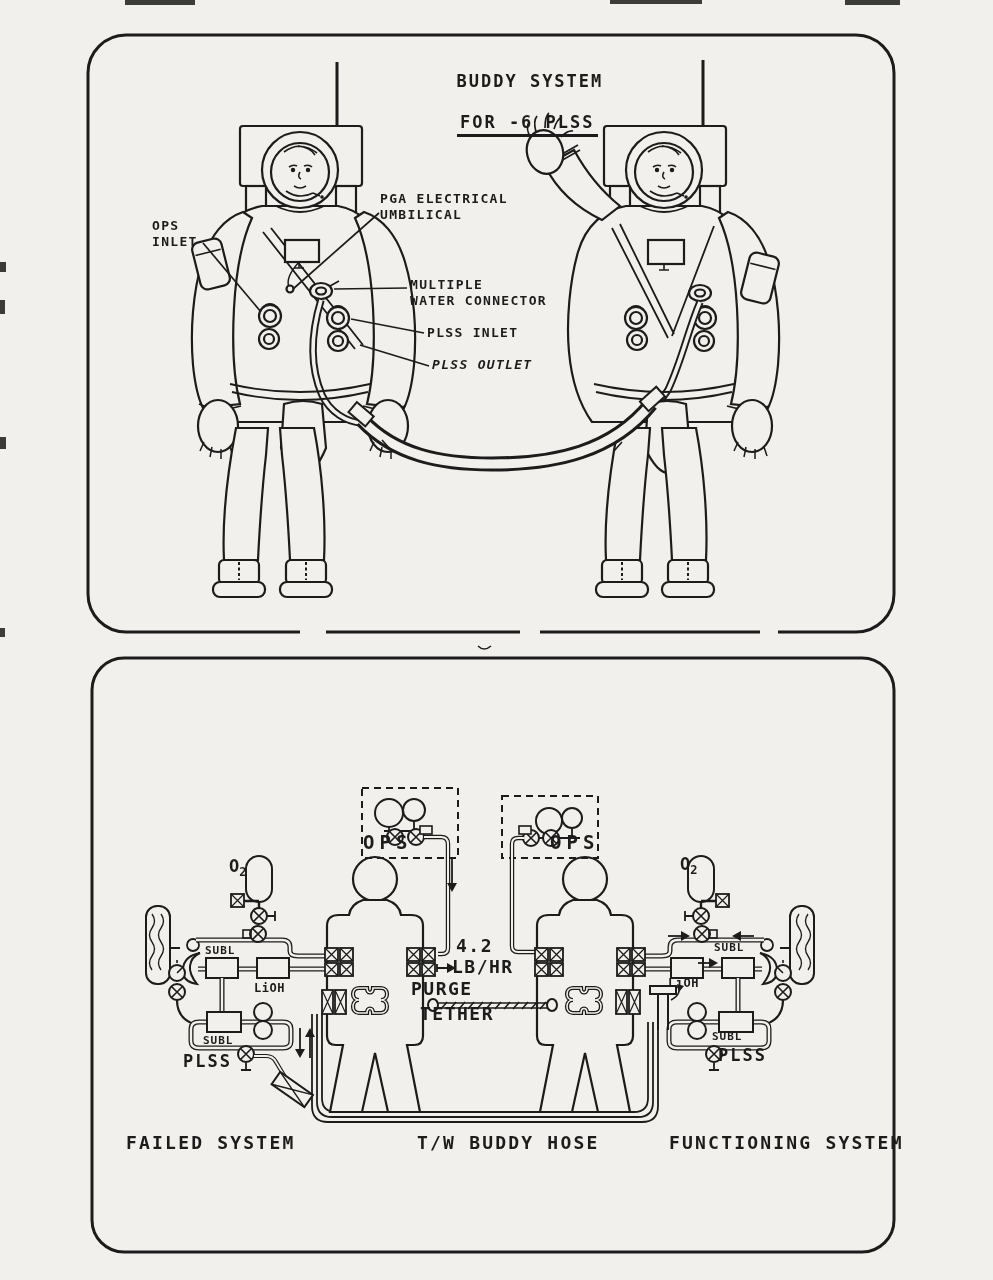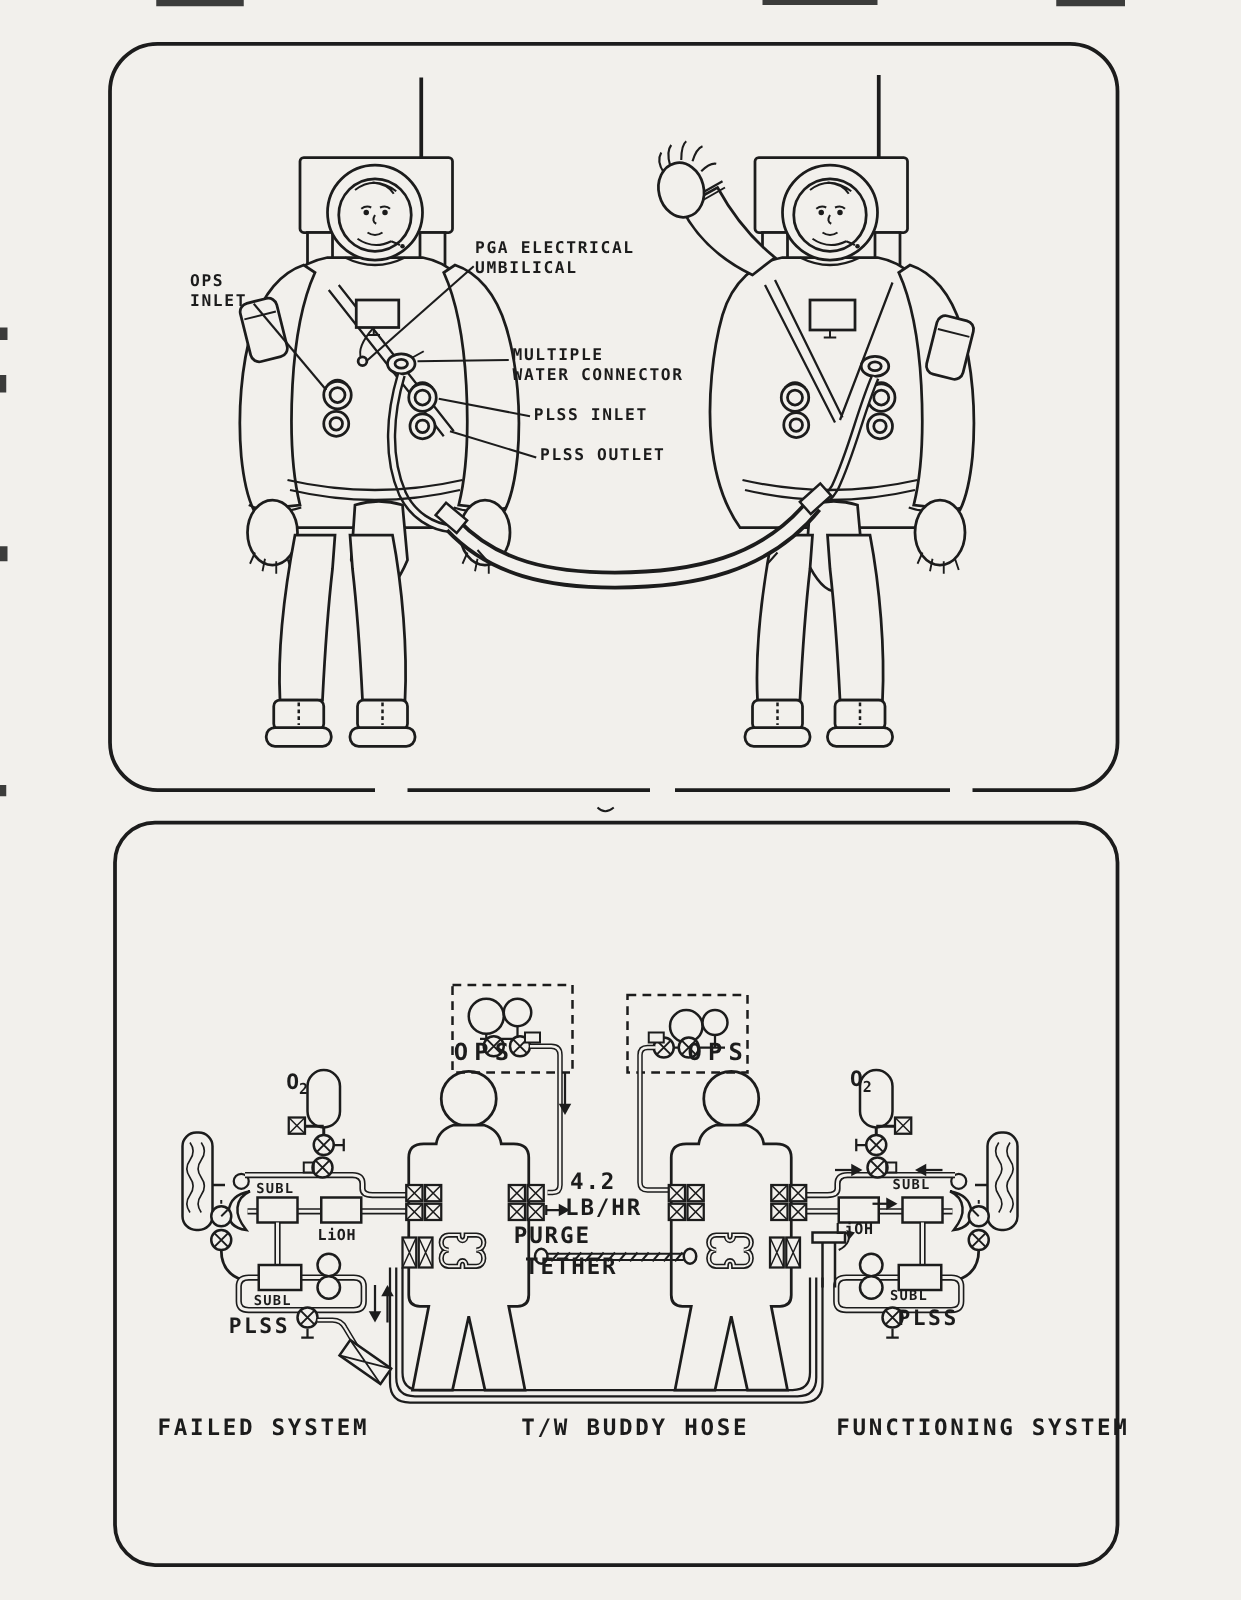--- a/index.html
+++ b/index.html
@@ -360,28 +360,32 @@
       <path d="M754,936 H740"></path>
           <path d="M732,936 l9,-5 v10 z" fill="#1c1c1c" stroke="none"></path>
       <path d="M698,963 H710"></path>
           <path d="M718,963 l-9,-5 v10 z" fill="#1c1c1c" stroke="none"></path>
       <path d="M437,968 H448 M437,964 v8"></path>
           <path d="M456,968 l-9,-5 v10 z" fill="#1c1c1c" stroke="none"></path>
     </g>
   </g>
 </svg>
 
+<div class="lbl t-title" style="left:432px;top:50px;width:166px;">
+  <span>BUDDY SYSTEM</span><br>
+  <span class="u2">FOR -6 PLSS</span>
+</div>
 <div class="lbl f13" style="left:152px;top:218px;">OPS
 INLET</div>
 <div class="lbl f13" style="left:380px;top:191px;">PGA ELECTRICAL
 UMBILICAL</div>
 <div class="lbl f13" style="left:410px;top:277px;">MULTIPLE
 WATER CONNECTOR</div>
 <div class="lbl f13" style="left:427px;top:325px;">PLSS INLET</div>
-<div class="lbl f13" style="left:432px;top:357px;">PLSS OUTLET</div>
+<div class="lbl f13" style="left:432px;top:357px;font-style:italic;">PLSS OUTLET</div>
 
 <div class="lbl ops" style="left:363px;top:831px;">OPS</div>
 <div class="lbl ops" style="left:550px;top:831px;">OPS</div>
 <div class="lbl o2" style="left:213px;top:856px;"><span>O</span><sub>2</sub></div>
 <div class="lbl o2" style="left:664px;top:854px;"><span>O</span><sub>2</sub></div>
 <div class="lbl subl" style="left:205px;top:944px;">SUBL</div>
 <div class="lbl lioh" style="left:254px;top:981px;">LiOH</div>
 <div class="lbl subl" style="left:203px;top:1034px;">SUBL</div>
 <div class="lbl plss" style="left:183px;top:1051px;">PLSS</div>
 <div class="lbl purge" style="left:456px;top:935px;">4.2</div>

